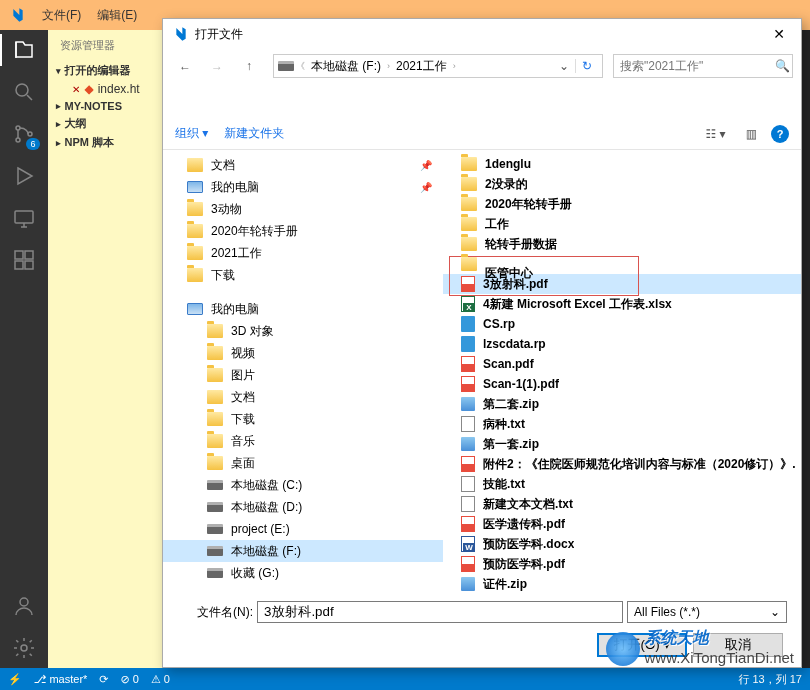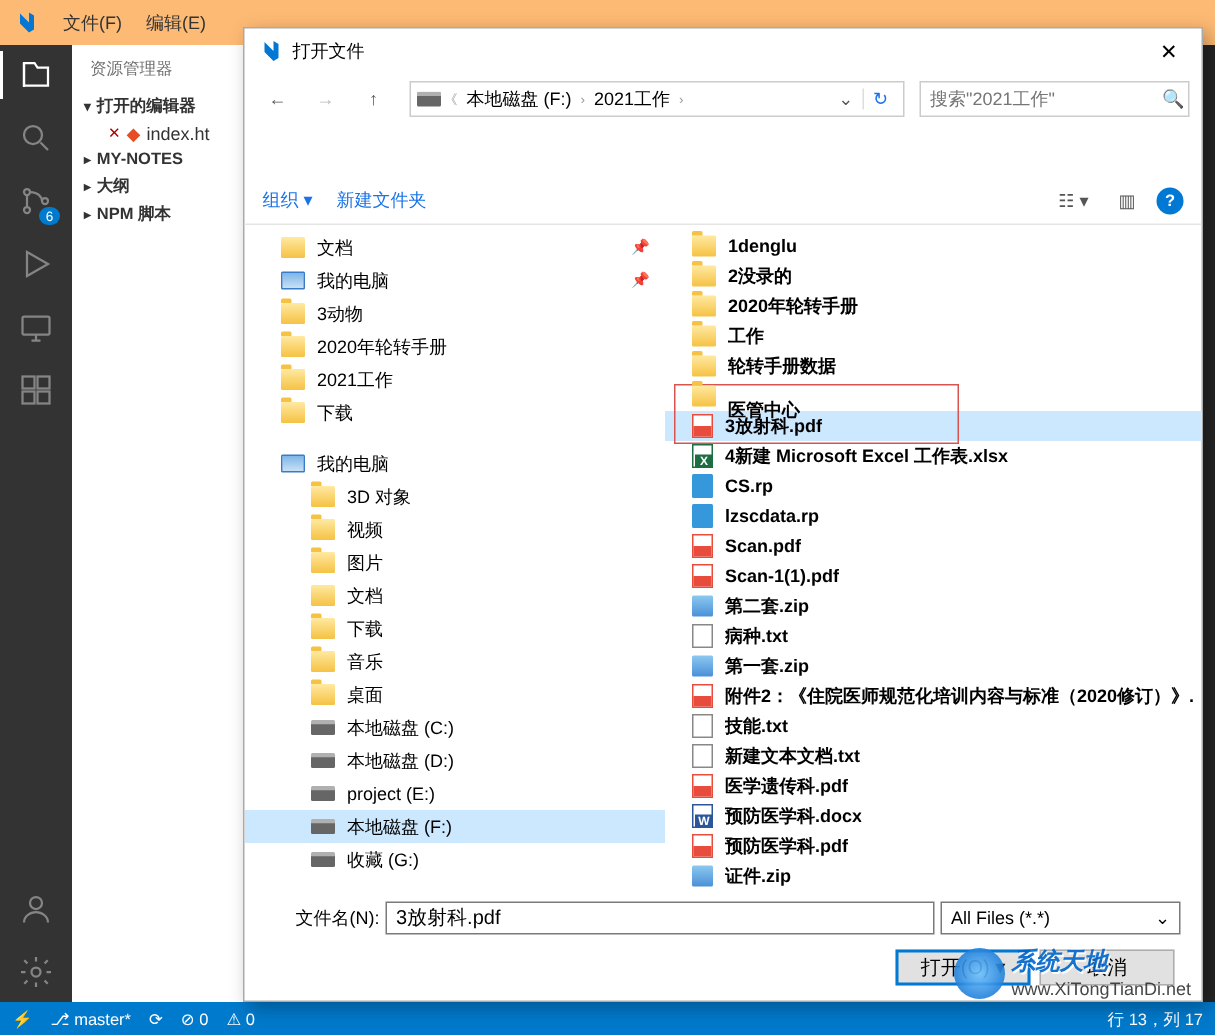--- a/index.html
+++ b/index.html
@@ -9,21 +9,21 @@
 .vscode { position: absolute; inset: 0; background: #252526; }
 .vs-titlebar { height: 30px; background: #fdba74; display: flex; align-items: center; padding: 0 8px; color: #333; font-size: 12px; }
 .vs-titlebar .vs-logo { width: 16px; height: 16px; margin-right: 10px; }
 .vs-menu-item { padding: 0 8px; cursor: pointer; }
 .vs-body { display: flex; height: calc(100% - 52px); }
 .activity-bar { width: 48px; background: #333333; display: flex; flex-direction: column; align-items: center; padding-top: 8px; gap: 18px; }
 .activity-icon { width: 24px; height: 24px; color: #858585; cursor: pointer; position: relative; }
 .activity-icon.active { color: #fff; }
 .activity-icon.active::before { content: ""; position: absolute; left: -12px; top: -4px; width: 2px; height: 32px; background: #fff; }
 .badge { position: absolute; bottom: -4px; right: -4px; background: #007acc; color: #fff; border-radius: 8px; font-size: 9px; padding: 1px 4px; min-width: 14px; text-align: center; }
-.sidebar { width: 120px; background: #ffffff; color: #333; overflow: hidden; }
+.sidebar { width: 120px; background: #fef9c3; color: #333; overflow: hidden; }
 .sidebar-title { padding: 8px 12px; font-size: 11px; text-transform: uppercase; color: #6f6f6f; }
 .section { padding: 2px 8px; display: flex; align-items: center; gap: 4px; cursor: pointer; font-size: 11px; font-weight: bold; }
 .section .chev { font-size: 9px; }
 .file-item { padding: 2px 8px 2px 24px; display: flex; align-items: center; gap: 4px; font-size: 12px; }
 .file-item .close { color: #a00; font-size: 10px; }
 .file-item .html-icon { color: #e44d26; }
 .vs-statusbar { height: 22px; background: #007acc; color: #fff; display: flex; align-items: center; padding: 0 8px; font-size: 11px; gap: 12px; position: absolute; bottom: 0; width: 100%; }
 .status-right { margin-left: auto; display: flex; gap: 12px; }
 
 
@@ -77,21 +77,21 @@
 .fn-label { width: 76px; text-align: right; }
 .fn-input { flex: 1; height: 22px; border: 1px solid #7a7a7a; padding: 0 6px; }
 .filter { width: 160px; height: 22px; border: 1px solid #7a7a7a; padding: 0 6px; display: flex; align-items: center; justify-content: space-between; }
 .dlg-btn { width: 90px; height: 24px; border: 1px solid #adadad; background: #e1e1e1; cursor: pointer; }
 .dlg-btn.primary { border: 2px solid #0078d4; }
 .footer-btns { display: flex; justify-content: flex-end; gap: 6px; padding-right: 4px; }
 
 .watermark { position: absolute; right: 16px; bottom: 24px; display: flex; align-items: flex-end; gap: 4px; opacity: 0.9; }
 .watermark .globe { width: 34px; height: 34px; border-radius: 50%; background: radial-gradient(#6ec1ff, #0066cc); }
 .watermark .wtext { font-size: 16px; font-weight: bold; color: #0066cc; font-style: italic; text-shadow: 1px 1px 0 #fff; }
-.watermark .wurl { font-size: 12px; color: #333; }
+.watermark .wurl { font-size: 15px; color: #333; }
 
 svg { width: 100%; height: 100%; }
 </style>
 </head>
 <body>
 
 <div class="vscode">
   <div class="vs-titlebar">
     <span class="vs-logo">
       <svg viewBox="0 0 24 24">

